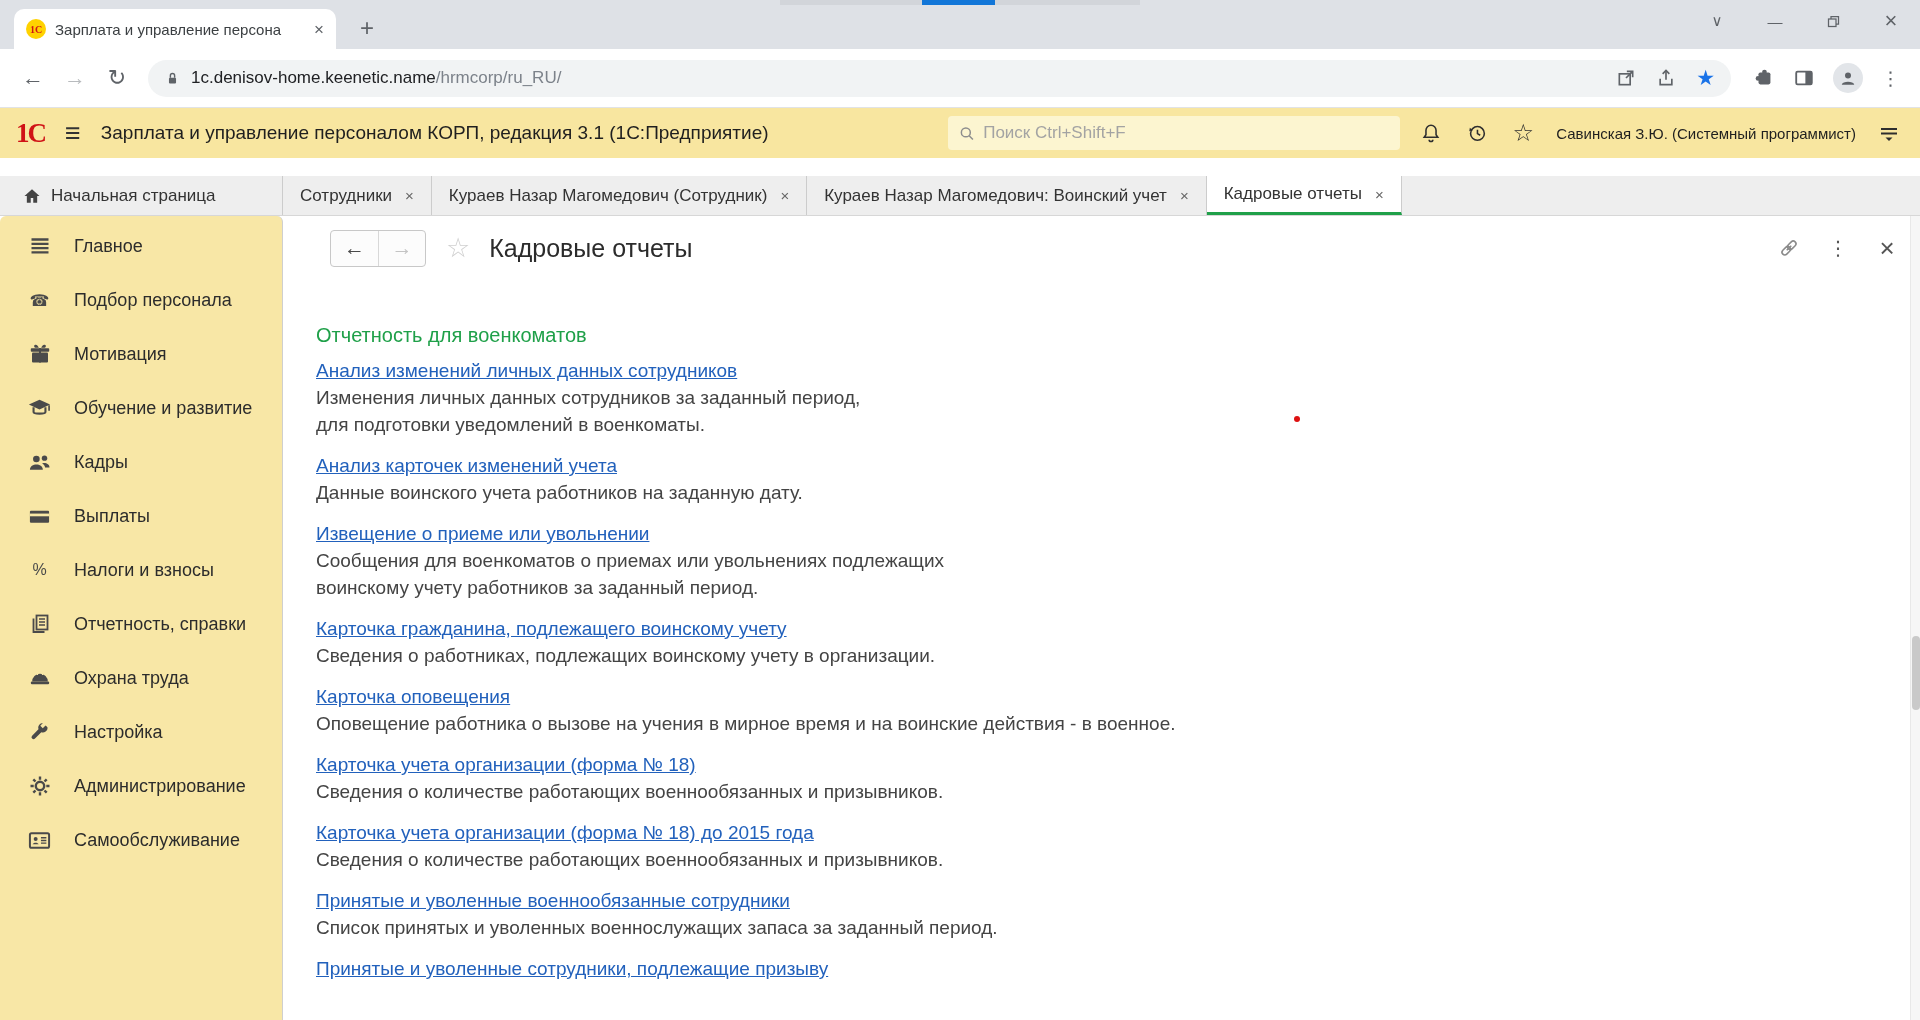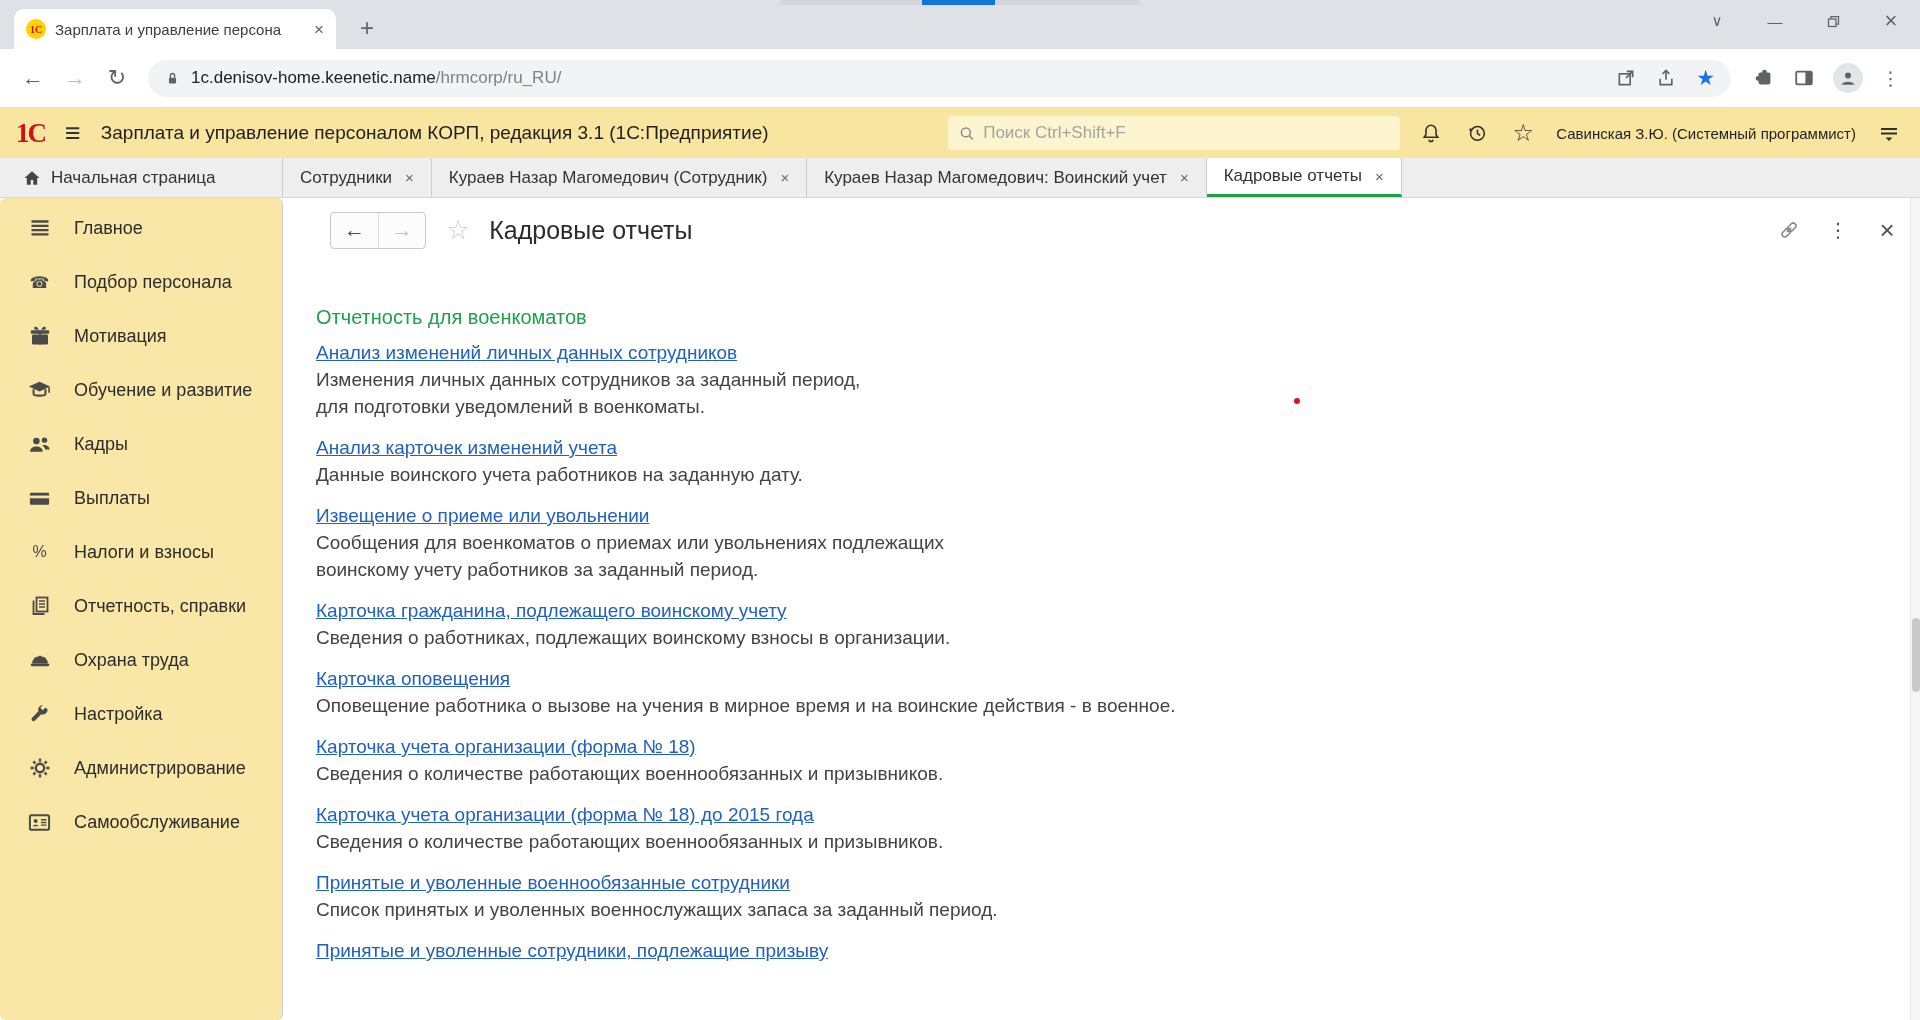--- a/index.html
+++ b/index.html
@@ -36,21 +36,21 @@
   .burger { font-size:27px; color:#333; line-height:1; margin:0 4px; }
   .apptitle { font-size:19px; color:#1f1f1f; white-space:nowrap; }
   .searchbox { margin-left:auto; width:452px; height:34px; background:#fcf5d0; border-radius:4px; display:flex; align-items:center; padding:0 10px; gap:7px; flex:none; }
   .searchbox input { border:none; outline:none; background:transparent; font-size:17px; width:100%; font-family:inherit; color:#333; }
   .searchbox input::placeholder { color:#a3a3a3; }
   .hdr-ico { width:30px; height:30px; display:flex; align-items:center; justify-content:center; color:#2e2e2e; flex:none; }
   .hdr-star { font-size:24px; }
   .username { font-size:15px; color:#1f1f1f; white-space:nowrap; margin:0 2px; }
 
   
-  .tabstrip { height:40px; background:#eeeeee; border-bottom:1px solid #d7d7d7; display:flex; align-items:stretch; }
+  .tabstrip { height:40px; background:#eeeeee; border-bottom:1px solid #d7d7d7; display:flex; align-items:stretch;margin-top:18px; }
   .apptab { display:flex; align-items:center; gap:9px; padding:0 17px; font-size:17px; color:#333; border-right:1px solid #cccccc; white-space:nowrap; }
   .apptab.home { width:283px; flex:none; padding-left:22px; }
   .apptab .x { color:#666; font-size:15px; margin-left:4px; }
   .apptab.active { background:#fff; border-bottom:3px solid #1fa049; }
 
   
   .appbody { display:flex; height:822px; }
   .sidebar { width:283px; flex:none; background:#f8e7a6; border-right:1px solid #cfcfcf; padding-top:3px;border-radius:6px; }
   .side-item { height:54px; display:flex; align-items:center; padding-left:26px; gap:21px; }
   .side-ico { width:27px; height:27px; display:flex; align-items:center; justify-content:center; color:#4a4a4a; flex:none; }
@@ -371,21 +371,21 @@
         <a href="#" class="report-link">Анализ карточек изменений учета</a>
         <div class="report-desc">Данные воинского учета работников на заданную дату.</div>
       </div>
       <div class="report-item">
         <a href="#" class="report-link">Извещение о приеме или увольнении</a>
         <div class="report-desc">Сообщения для военкоматов о приемах или увольнениях подлежащих
 воинскому учету работников за заданный период.</div>
       </div>
       <div class="report-item">
         <a href="#" class="report-link">Карточка гражданина, подлежащего воинскому учету</a>
-        <div class="report-desc">Сведения о работниках, подлежащих воинскому взносы в организации.</div>
+        <div class="report-desc">Сведения о работниках, подлежащих воинскому учету в организации.</div>
       </div>
       <div class="report-item">
         <a href="#" class="report-link">Карточка оповещения</a>
         <div class="report-desc">Оповещение работника о вызове на учения в мирное время и на воинские действия - в военное.</div>
       </div>
       <div class="report-item">
         <a href="#" class="report-link">Карточка учета организации (форма № 18)</a>
         <div class="report-desc">Сведения о количестве работающих военнообязанных и призывников.</div>
       </div>
       <div class="report-item">

